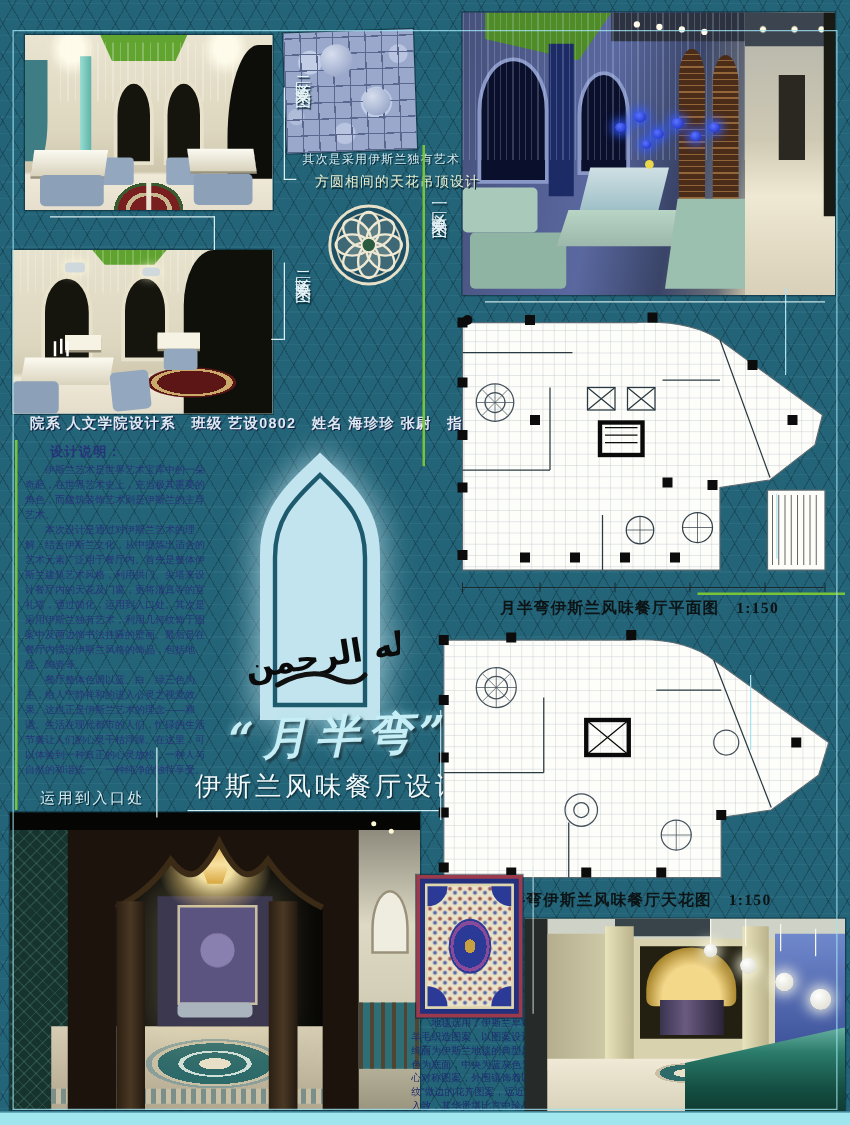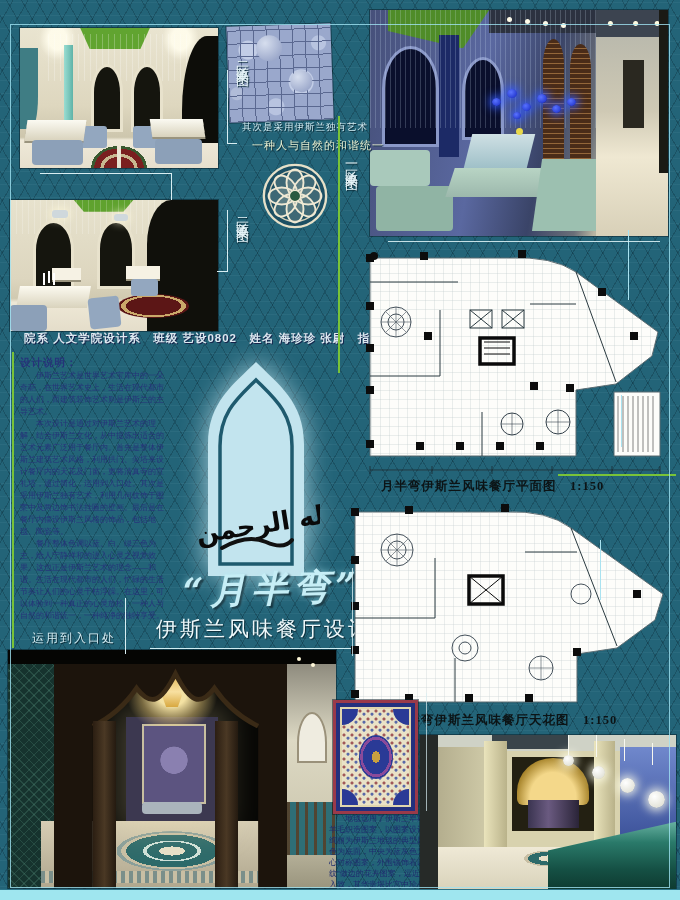--- a/index.html
+++ b/index.html
@@ -21,21 +21,21 @@
   .note{position:absolute;color:#d5ecf2;font-size:10px;letter-spacing:1px;
     text-shadow:1px 1px 0 #0a2a36;white-space:nowrap;}
   .hline,.vline{position:absolute;background:#d8eef2;}
   .gline{position:absolute;background:#79c338;}
   .cline{position:absolute;background:#a9e2f0;}
   .caption{position:absolute;color:#0c1416;font-size:12.5px;font-weight:bold;
     font-family:"Liberation Serif","DejaVu Serif",serif;letter-spacing:1px;white-space:nowrap;}
   .infoline{position:absolute;color:#dde8f0;font-size:11.5px;font-weight:bold;
     letter-spacing:1px;text-shadow:1px 1px 0 #14224a;white-space:nowrap;}
   .designnotes{position:absolute;width:150px;color:#26337a;font-size:8px;line-height:12px;}
-  .designnotes h4{margin:0 0 2px 0;font-size:10.5px;color:#26337a;letter-spacing:1px;}
+  .designnotes h4{margin:0 0 2px 20px;font-size:10.5px;color:#26337a;letter-spacing:1px;}
   .designnotes p{margin:0;text-indent:2em;}
   .titlemain{position:absolute;color:#c6eef6;font-size:36px;font-weight:bold;
     font-family:"DejaVu Serif","Liberation Serif",serif;font-style:italic;letter-spacing:6px;
     text-shadow:0 0 7px rgba(170,235,248,.65),2px 2px 2px #04ononone;white-space:nowrap;
     text-shadow:0 0 7px rgba(170,235,248,.65),2px 2px 2px #041c26;}
   .subtitle{position:absolute;color:#eef8fa;font-size:21px;letter-spacing:3px;
     padding:0 6px 5px 6px;border-bottom:1px solid #cfeef2;text-shadow:1px 1px 1px #0a2a36;white-space:nowrap;}
   .carpetnote{position:absolute;width:138px;color:#1e2c6e;font-size:8px;line-height:11px;}
   .carpetnote p{margin:0;text-indent:2em;}
   .lamp{position:absolute;border-radius:50%;background:radial-gradient(circle at 40% 35%,#5a74ff,#1426c0);
@@ -136,27 +136,27 @@
       <ellipse cx="0" cy="-14" rx="9" ry="14" transform="rotate(270)"></ellipse>
       <ellipse cx="0" cy="-14" rx="9" ry="14" transform="rotate(315)"></ellipse>
     </g>
     <circle r="6" fill="#2a5a40" stroke="#efe9d4" stroke-width="1.5"></circle>
   </svg>
 
   <div class="vlabel" style="left:233px;top:52px;">二区效果图</div>
   <div class="vlabel" style="left:233px;top:208px;">二区效果图</div>
   <div class="vlabel" style="left:342px;top:156px;">一区效果图</div>
   <div class="note" style="left:242px;top:121px;font-size:9.5px;">其次是采用伊斯兰独有艺术</div>
-  <div class="note" style="left:252px;top:138px;font-size:11px;color:#e8eecf;">一种人与自然的和谐统一</div>
+  <div class="note" style="left:252px;top:138px;font-size:11px;color:#e8eecf;">方圆相间的天花吊顶设计</div>
 
   <div class="infoline" style="left:24px;top:331px;">院系 人文学院设计系　班级 艺设0802　姓名 海珍珍 张尉　指导老师 陈超</div>
 
   <div class="designnotes" style="left:20px;top:356px;">
     <h4>设计说明：</h4>
-    <p>伊斯兰艺术是世界艺术宝库中的一朵奇葩，在世界艺术史上，生活在现代都市的人们，而建筑装饰艺术则是伊斯兰的主导艺术。</p>
+    <p>伊斯兰艺术是世界艺术宝库中的一朵奇葩，在世界艺术史上，充当极其重要的角色，而建筑装饰艺术则是伊斯兰的主导艺术。</p>
     <p>本次设计是通过对伊斯兰艺术的理解，结合伊斯兰文化，从中提炼出适合的艺术元素广泛用于餐厅内。首先是整体伊斯兰建筑艺术风格，利用拱门、尖塔来设计餐厅内的天花及门窗，更将清真寺的宣礼塔，通过简化，运用到入口处。其次是采用伊斯兰独有艺术，利用几何纹饰于图案中及两边饰书法挂匾的壁画。最后是在餐厅内摆设伊斯兰风格的饰品，包括地毯、陶瓷等。</p>
     <p>餐厅整体色调以蓝、白、绿三色为主，给人宁静祥和的进入心灵之视觉效果。这也正是伊斯兰艺术的理念——和谐。生活在现代都市的人们，忙碌的生活节奏让人们的心灵干枯浮躁。在这里，可以体验到一种真正的心灵放松，一种人与自然的和谐统一，一种纯净的独特享受。</p>
   </div>
 
   <svg class="abs" style="left:192px;top:358px;filter:drop-shadow(0 0 14px rgba(214,244,252,.75));" width="128" height="222" viewBox="0 0 128 222">
     <path d="M64 4 C42 26 16 44 16 86 L16 218 L112 218 L112 86 C112 44 86 26 64 4 Z" fill="#c2e4ee"></path>
     <path d="M64 22 C46 40 28 54 28 88 L28 206 L100 206 L100 88 C100 54 82 40 64 22 Z" fill="none" stroke="#1e5a6e" stroke-width="3.5"></path>
     <g transform="rotate(-9 64 168)">
       <text x="64" y="176" text-anchor="middle" font-size="26" font-weight="bold" fill="#0a0a0a" direction="rtl">بسم الله الرحمن الرحيم</text>
     </g>
@@ -209,21 +209,21 @@
         <rect x="268" y="86" width="8" height="8"></rect>
       <rect x="54" y="196" width="8" height="8"></rect>
         <rect x="94" y="196" width="8" height="8"></rect>
         <rect x="134" y="196" width="8" height="8"></rect>
         <rect x="174" y="196" width="8" height="8"></rect>
     </g>
     <circle cx="12" cy="10" r="4" fill="#0c0c0c"></circle>
     <path d="M8 224 H298" stroke="#1a2a30" stroke-width=".8"></path>
     <path d="M8 220 V228 M70 220 V228 M130 220 V228 M190 220 V228 M250 220 V228 M298 220 V228" stroke="#1a2a30" stroke-width=".8"></path>
   </svg>
-  <div class="caption" style="left:381px;top:478px;">月半弯伊斯兰风味餐厅平面图　1:150</div>
+  <div class="caption" style="left:400px;top:478px;">月半弯伊斯兰风味餐厅平面图　1:150</div>
 
   <svg class="abs" style="left:345px;top:498px;" width="332" height="216" viewBox="0 0 332 216">
     <path d="M10 14 H160 Q202 12 226 30 L318 96 L310 122 L272 150 L232 156 L232 204 L10 204 Z" fill="#fdfdfa" stroke="#5a6a70" stroke-width="1"></path>
     <path d="M10 14 H160 Q202 12 226 30 L318 96 L310 122 L272 150 L232 156 L232 204 L10 204 Z" fill="url(#g1)" opacity=".8"></path>
     <g stroke="#2a3a40" stroke-width="1" fill="none">
       <path d="M10 120 H90 M90 60 V120 M180 54 H232 M226 30 L272 148 M110 204 V160"></path>
     </g>
     <circle cx="52" cy="52" r="16" fill="none" stroke="#44505a" stroke-width="1"></circle>
     <circle cx="52" cy="52" r="9" fill="none" stroke="#44505a" stroke-width="1"></circle>
     <path d="M52 36 V68 M36 52 H68 M41 41 L63 63 M63 41 L41 63" stroke="#44505a" stroke-width=".6"></path>

